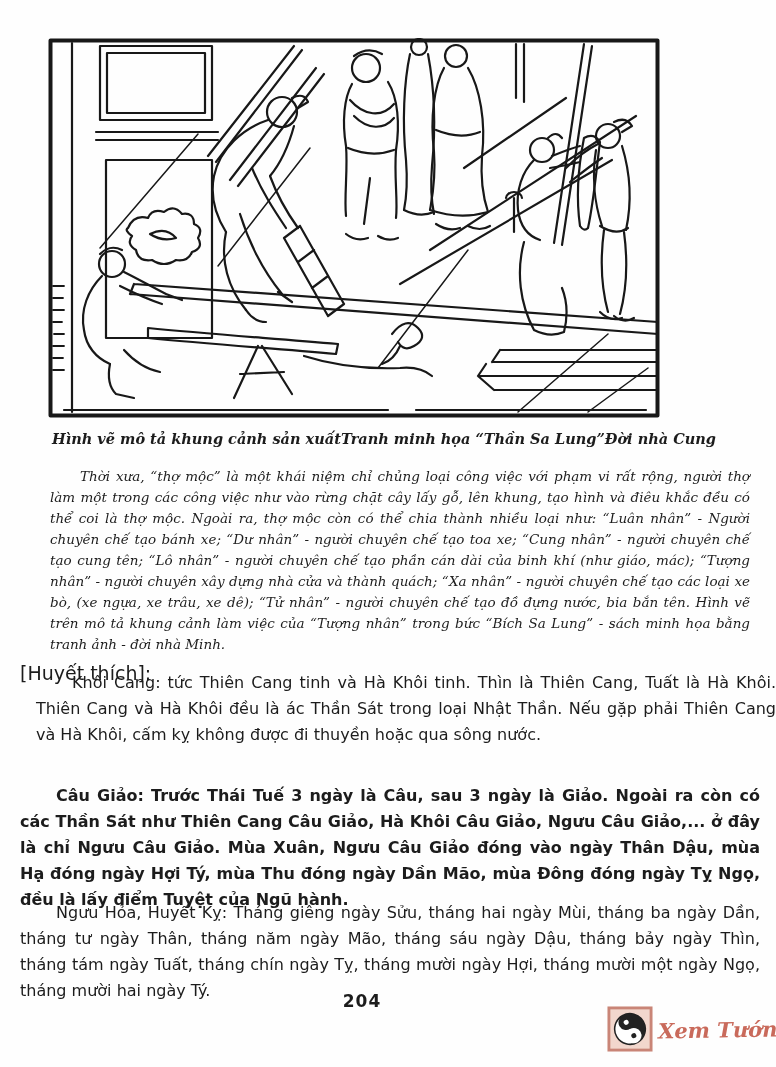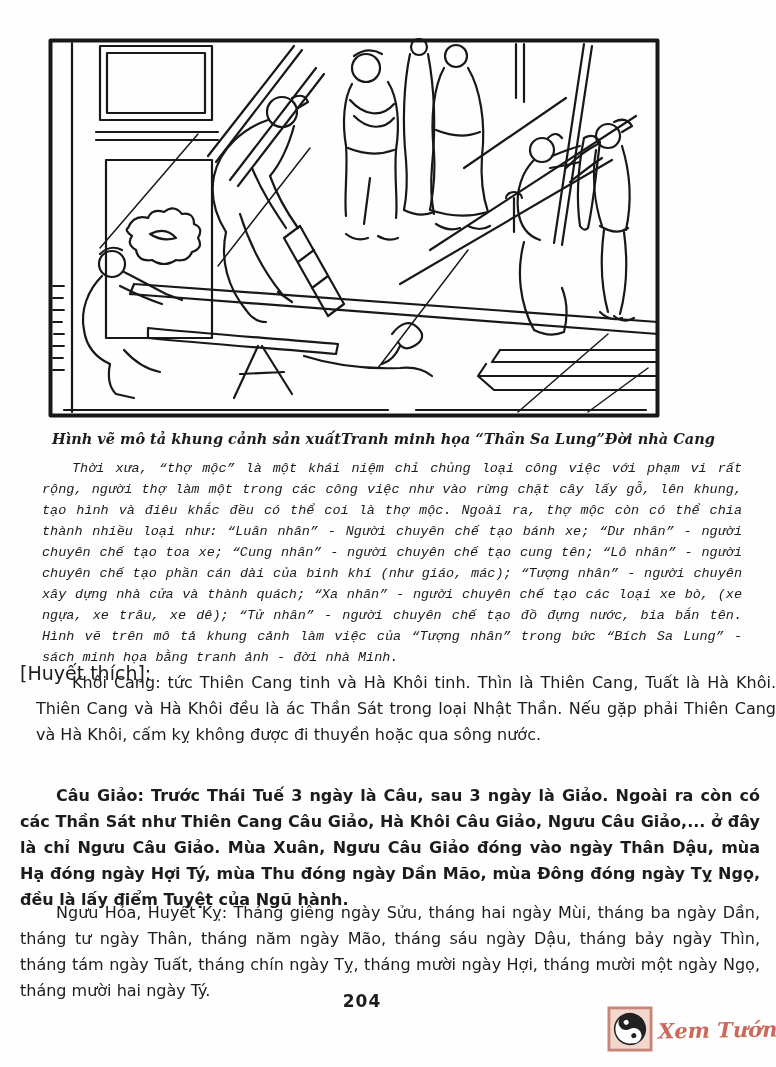--- a/index.html
+++ b/index.html
@@ -6,23 +6,23 @@
   .page{position:relative;width:776px;height:1067px;background:#fefefe;color:#1c1c1c;
         font-family:"DejaVu Serif","Liberation Serif",serif;padding-left:15px;}
   
   .illustration{position:absolute;left:48px;top:38px;width:612px;height:380px;margin:0;}
   .illustration svg{display:block;width:100%;height:100%;}
   
   .caption{position:absolute;left:52px;top:430px;width:592px;display:flex;
            justify-content:space-between;font-style:italic;font-weight:bold;
            font-size:14.5px;white-space:nowrap;}
   
-  .intro{position:absolute;left:42px;top:458px;width:700px;margin:0;
+  .intro{position:absolute;left:42px;top:458px;width:700px;margin:8px;
          font-style:italic;font-size:13.5px;line-height:21px;text-align:justify;
-         text-indent:30px;font-family:Liberation Mono, monospace;}
+         text-indent:30px;}
   
   .section-heading{position:absolute;left:20px;top:662px;margin:0;
          font-family:"DejaVu Sans","Liberation Sans",sans-serif;
          font-size:19px;font-weight:normal;}
   .expl{position:absolute;left:20px;width:740px;margin:0;
         font-family:"DejaVu Sans","Liberation Sans",sans-serif;
         font-size:16px;line-height:26px;text-align:justify;text-indent:36px;}
   .expl-1{top:670px;margin-left:16px;}
   .expl-2{top:783px;font-weight:bold;}
   .expl-3{top:900px;}
@@ -128,21 +128,21 @@
         <path d="M452,312 H608 M444,324 H608 M452,312 L444,324 M430,338 H608 M438,326 L430,338 M446,352 H608 M430,338 L446,352"></path>
 
         <path d="M16,372 H340 M368,372 H598"></path>
       </g>
     </svg>
   </figure>
 
   <div class="caption">
     <span>Hình vẽ mô tả khung cảnh sản xuất</span>
     <span>Tranh minh họa “Thần Sa Lung”</span>
-    <span>Đời nhà Cang</span>
+    <span>Đời nhà Cung</span>
   </div>
 
   <p class="intro">Thời xưa, “thợ mộc” là một khái niệm chỉ chủng loại công việc với phạm vi rất rộng, người thợ làm một trong các công việc như vào rừng chặt cây lấy gỗ, lên khung, tạo hình và điêu khắc đều có thể coi là thợ mộc. Ngoài ra, thợ mộc còn có thể chia thành nhiều loại như: “Luân nhân” - Người chuyên chế tạo bánh xe; “Dư nhân” - người chuyên chế tạo toa xe; “Cung nhân” - người chuyên chế tạo cung tên; “Lô nhân” - người chuyên chế tạo phần cán dài của binh khí (như giáo, mác); “Tượng nhân” - người chuyên xây dựng nhà cửa và thành quách; “Xa nhân” - người chuyên chế tạo các loại xe bò, (xe ngựa, xe trâu, xe dê); “Tử nhân” - người chuyên chế tạo đồ đựng nước, bia bắn tên. Hình vẽ trên mô tả khung cảnh làm việc của “Tượng nhân” trong bức “Bích Sa Lung” - sách minh họa bằng tranh ảnh - đời nhà Minh.</p>
 
   <h2 class="section-heading">[Huyết thích]:</h2>
   <p class="expl expl-1">Khôi Cang: tức Thiên Cang tinh và Hà Khôi tinh. Thìn là Thiên Cang, Tuất là Hà Khôi. Thiên Cang và Hà Khôi đều là ác Thần Sát trong loại Nhật Thần. Nếu gặp phải Thiên Cang và Hà Khôi, cấm kỵ không được đi thuyền hoặc qua sông nước.</p>
   <p class="expl expl-2">Câu Giảo: Trước Thái Tuế 3 ngày là Câu, sau 3 ngày là Giảo. Ngoài ra còn có các Thần Sát như Thiên Cang Câu Giảo, Hà Khôi Câu Giảo, Ngưu Câu Giảo,... ở đây là chỉ Ngưu Câu Giảo. Mùa Xuân, Ngưu Câu Giảo đóng vào ngày Thân Dậu, mùa Hạ đóng ngày Hợi Tý, mùa Thu đóng ngày Dần Mão, mùa Đông đóng ngày Tỵ Ngọ, đều là lấy điểm Tuyệt của Ngũ hành.</p>
   <p class="expl expl-3">Ngưu Hỏa, Huyết Kỵ: Tháng giêng ngày Sửu, tháng hai ngày Mùi, tháng ba ngày Dần, tháng tư ngày Thân, tháng năm ngày Mão, tháng sáu ngày Dậu, tháng bảy ngày Thìn, tháng tám ngày Tuất, tháng chín ngày Tỵ, tháng mười ngày Hợi, tháng mười một ngày Ngọ, tháng mười hai ngày Tý.</p>
 
   <div class="page-number">204</div>

